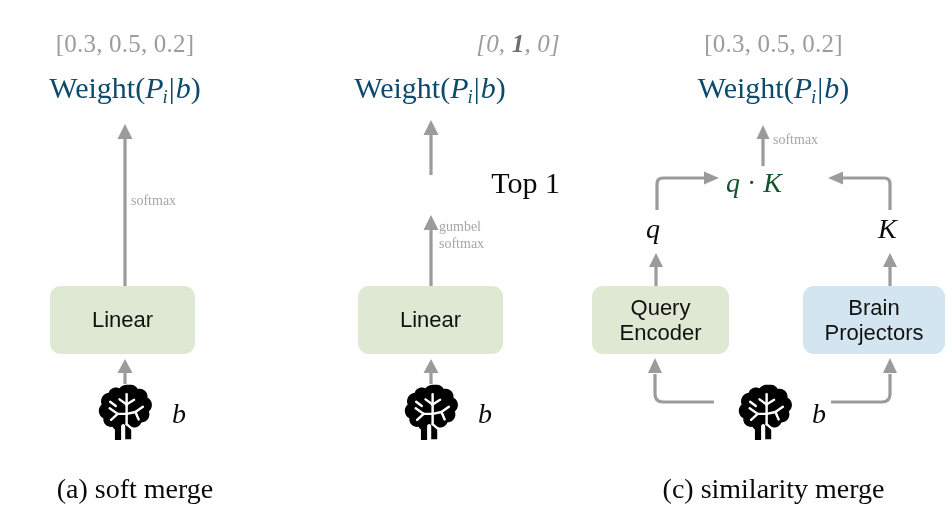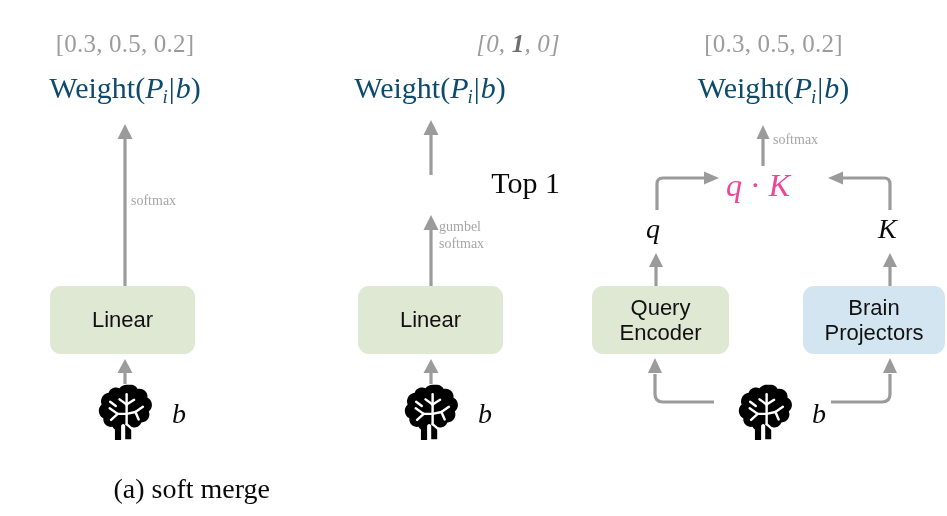--- a/index.html
+++ b/index.html
@@ -59,22 +59,22 @@
 
   .midlabel {
     font-family: "Liberation Serif", serif;
     font-size: 30px;
     color: #0a0a0a;
     white-space: nowrap;
   }
 
   .qk {
     font-family: "Liberation Serif", serif;
-    font-size: 32px;
-    color: #ec4899;
+    font-size: 28px;
+    color: #14532d;
     white-space: nowrap;
   }
   .qk .it { font-style: italic; }
 
   .sym {
     font-family: "Liberation Serif", serif;
     font-style: italic;
     font-size: 28px;
     color: #0a0a0a;
     white-space: nowrap;
@@ -160,21 +160,21 @@
         <path d="M41.0 31.0 L49.0 25.5"></path>
         <path d="M41.0 31.0 L44.5 39.0"></path>
         <path d="M31.6 33.0 L31.6 44.0"></path>
         <path d="M31.6 44.0 L38.0 49.5"></path>
         <path d="M14.0 20.0 L20.0 24.5"></path>
       </g>
     </svg>
 
     <div class="abs sym" style="left:172px; top:374px;">b</div>
 
-    <div class="abs caption" style="left:0; top:449px; width:270px;text-align:right;">(a) soft merge</div>
+    <div class="abs caption" style="left:0; top:449px; width:270px;">(a) soft merge</div>
   </div>
 
   <div class="panel" id="panel-b">
 
     <div class="abs vec" style="left:0; top:6px; width:260px; text-align:right;font-style:italic;">
       <span>[0, </span><b>1</b><span>, 0]</span>
     </div>
 
     <div class="abs formula" style="left:0; top:47px; width:260px; text-align:center;">
       <span>Weight(</span><span class="it">P</span><span class="sub">i</span><span class="bar">|</span><span class="it">b</span><span>)</span>
@@ -308,15 +308,16 @@
         <path d="M41.0 31.0 L49.0 25.5"></path>
         <path d="M41.0 31.0 L44.5 39.0"></path>
         <path d="M31.6 33.0 L31.6 44.0"></path>
         <path d="M31.6 44.0 L38.0 49.5"></path>
         <path d="M14.0 20.0 L20.0 24.5"></path>
       </g>
     </svg>
 
     <div class="abs sym" style="left:212px; top:374px;">b</div>
 
+    <div class="abs caption" style="left:0; top:449px; width:347px;">(c) similarity merge</div>
   </div>
 
 </div>
 
 </body></html>

